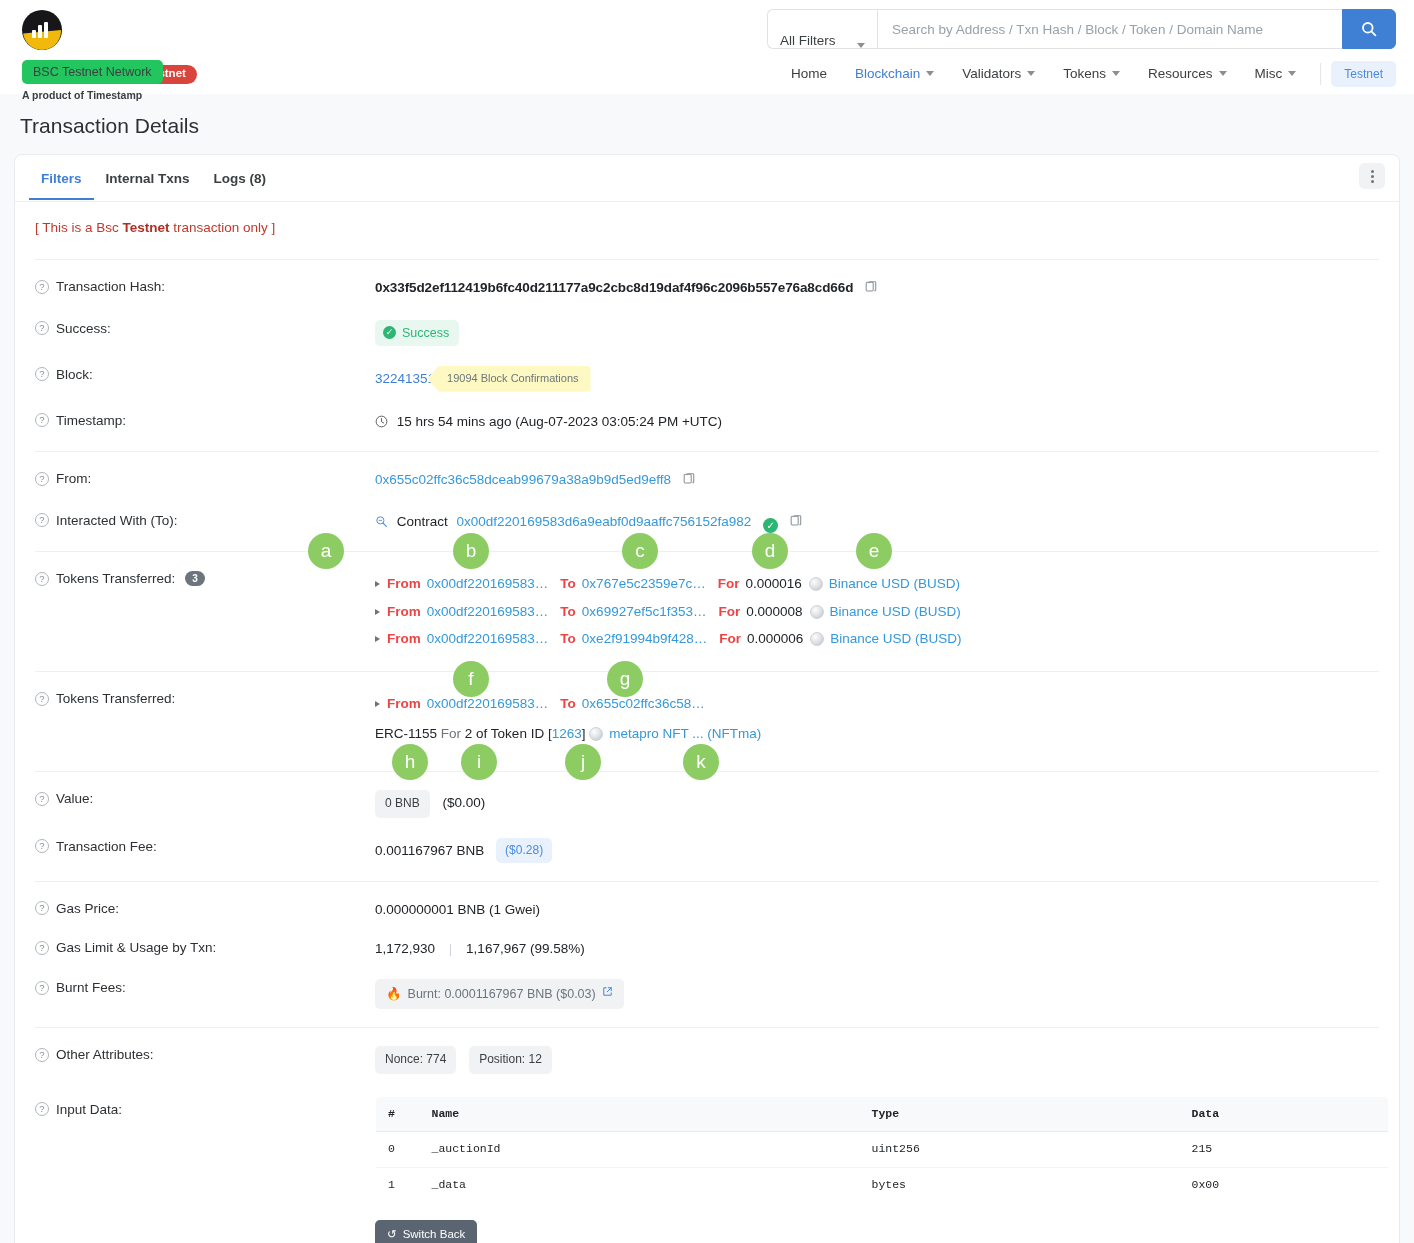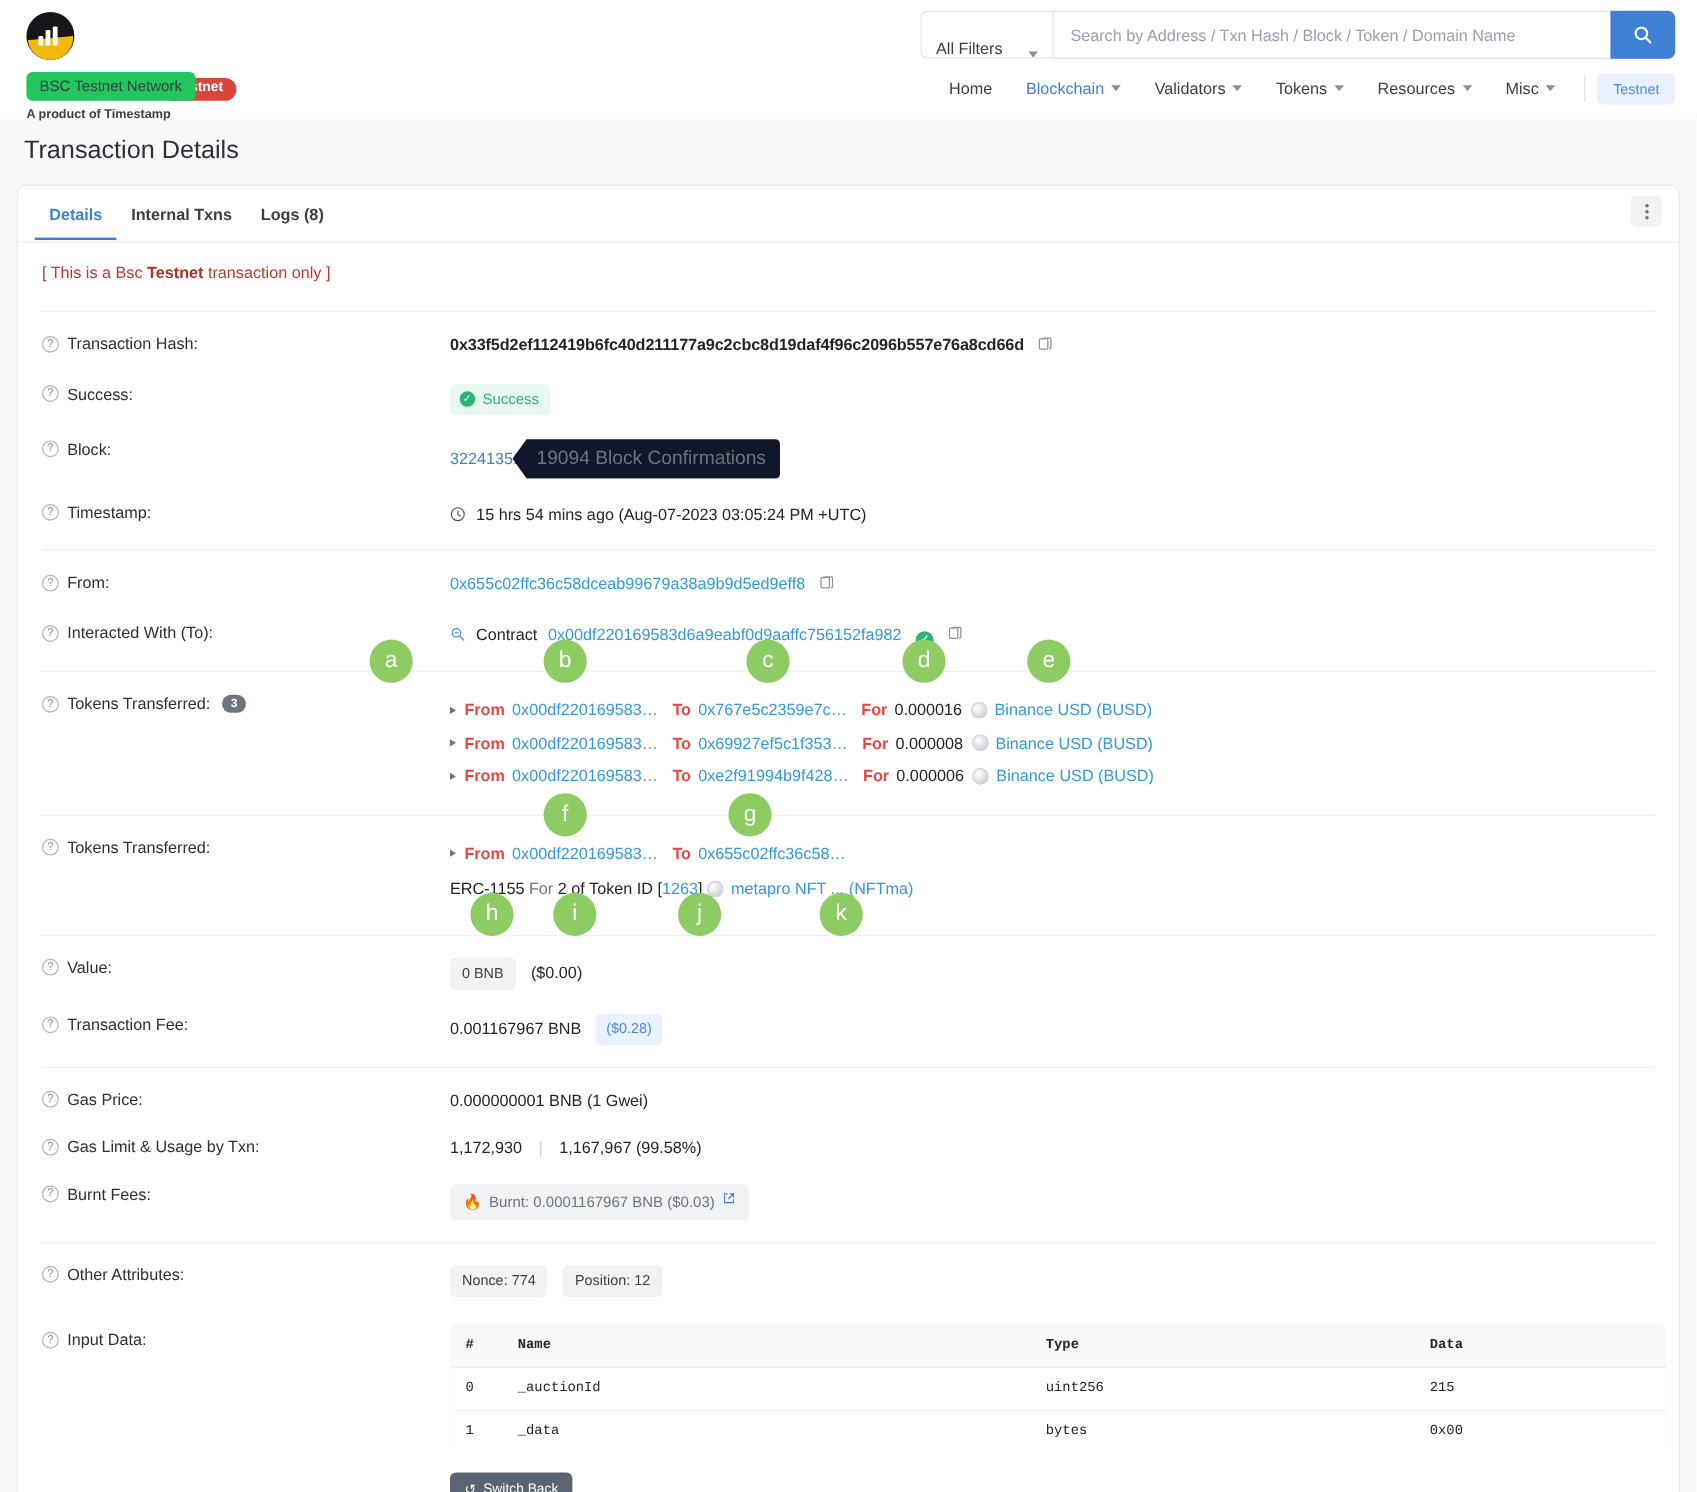--- a/index.html
+++ b/index.html
@@ -131,21 +131,21 @@
     border-radius: 5px; padding: 4px 10px 4px 8px;
   }
   .check-circle {
     width: 13px; height: 13px; border-radius: 50%; background: #2bb673;
     color: #fff; font-size: 9px; line-height: 13px; text-align: center;
   }
 
   .block-wrap { display: flex; align-items: center; }
   .block-num { color: #3f7fd4; font-size: 13.5px; }
   .confirm-chip {
-    background: #0f172a; color: #6c757d; font-size: 16px;
+    background: #fef9c3; color: #6c757d; font-size: 11px;
     padding: 5px 12px 5px 20px; margin-left: -8px;
     clip-path: polygon(12px 0, 100% 0, 100% 100%, 12px 100%, 0 50%);
     border-radius: 0 4px 4px 0;
   }
 
   .clock-ico { display: inline-block; vertical-align: -2px; margin-right: 5px; }
   .mag-ico { display: inline-block; vertical-align: -2px; margin-right: 5px; }
   .green-check {
     display: inline-block; width: 15px; height: 15px; border-radius: 50%;
     background: #2bb673; color: #fff; font-size: 10px; line-height: 15px;
@@ -280,21 +280,21 @@
     <div class="nav-testnet-btn">Testnet</div>
   </div>
 </div>
 
 <div class="page-bg">
   <div class="page-title">Transaction Details</div>
 
   <div class="card">
 
     <div class="tabs">
-      <div class="tab active">Details</div>
+      <div class="tab active">Filters</div>
       <div class="tab">Internal Txns</div>
       <div class="tab">Logs (8)</div>
       <div class="kebab">
         <i></i>
           <i></i>
           <i></i>
       </div>
     </div>
 
     <div class="notice">

